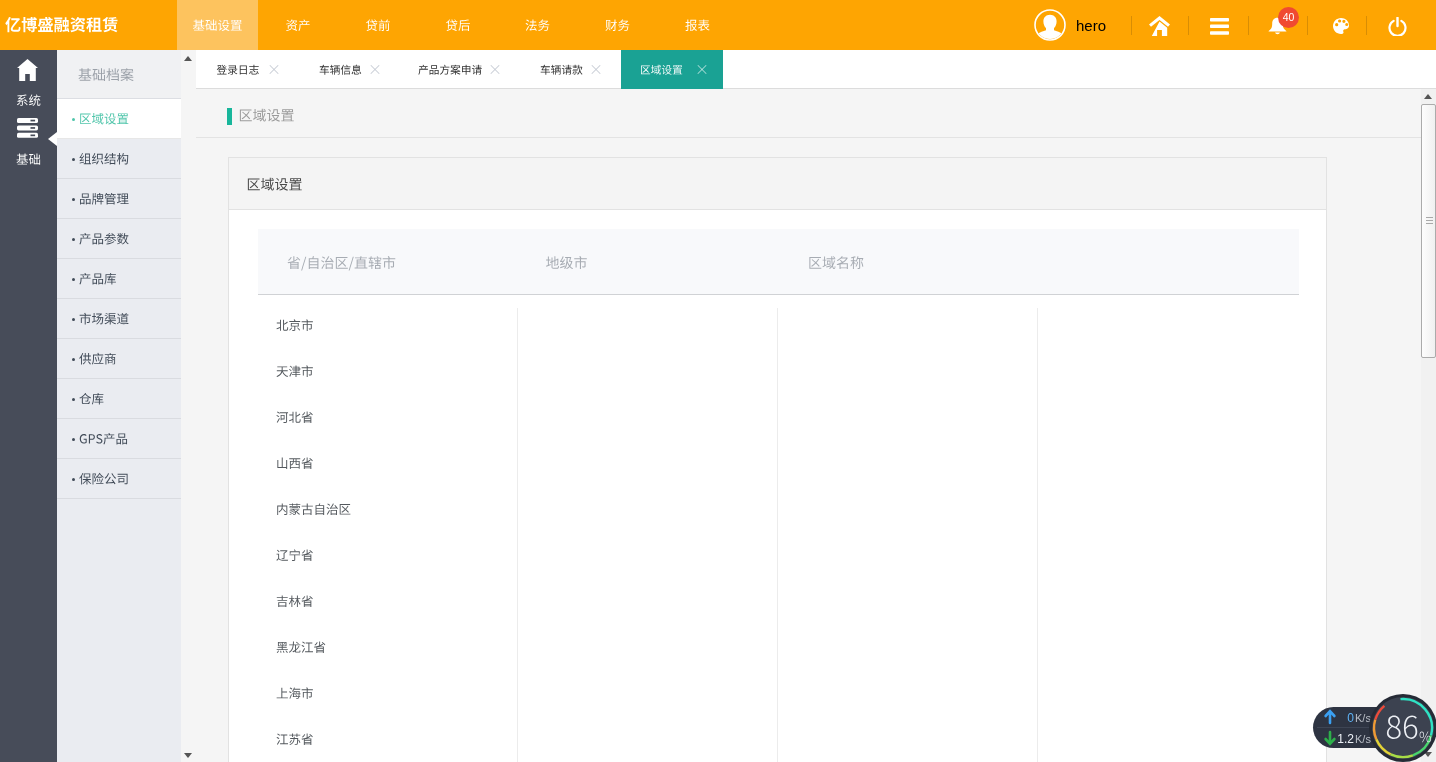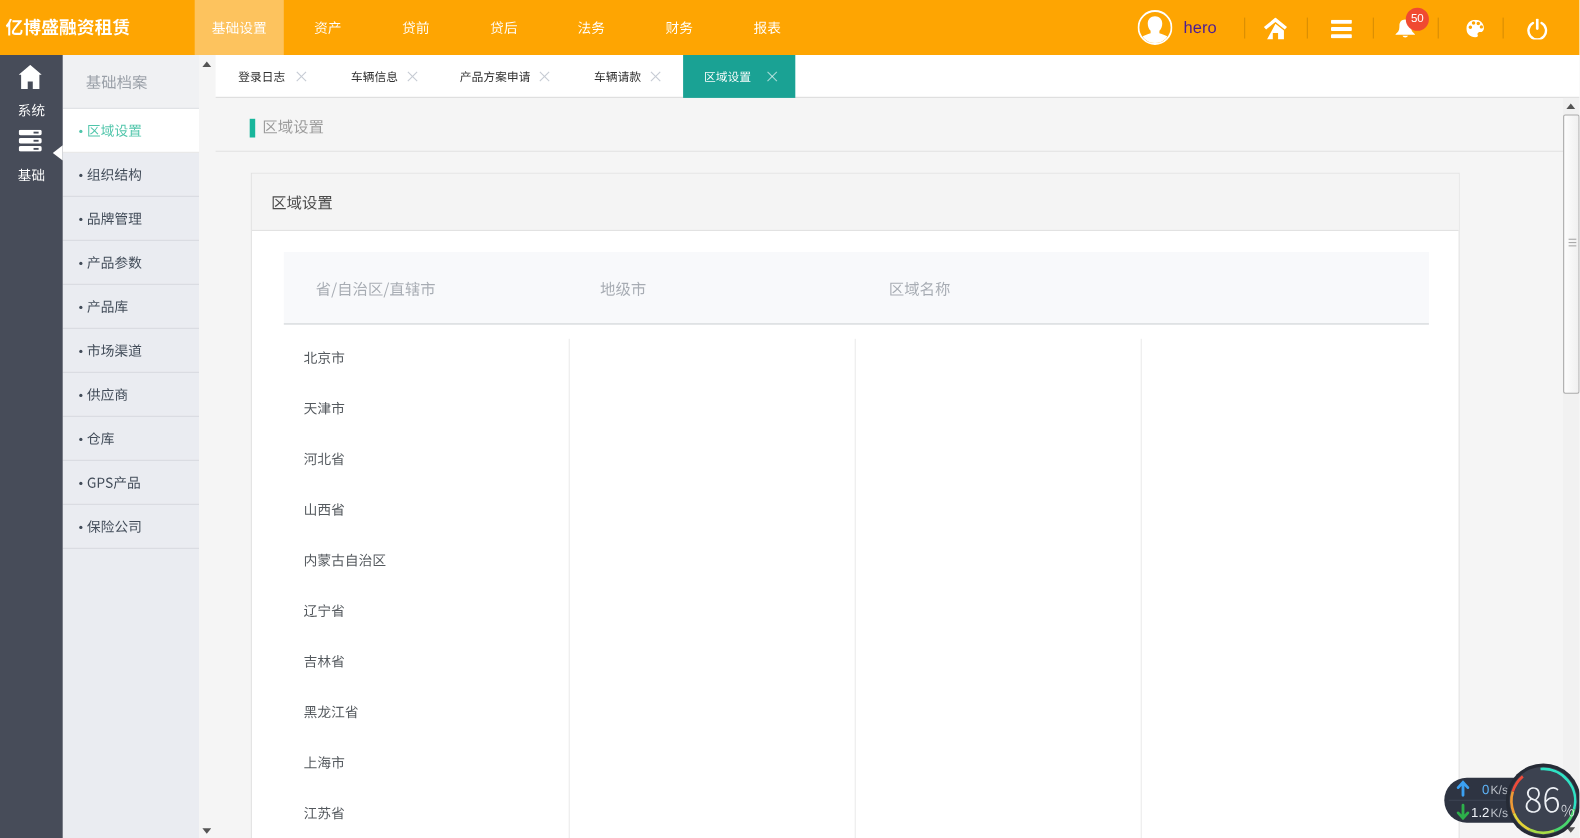--- a/index.html
+++ b/index.html
@@ -32,21 +32,21 @@
  border-bottom:1px solid #d0d2d5}
 .colsep{position:absolute;top:150px;width:1px;height:460px;background:#ececec}
 .vscroll{position:absolute;left:1421px;top:89px;width:15px;height:673px;background:#f1f1f1;z-index:8}
 .vthumb{position:absolute;left:0px;top:15px;width:15px;height:254px;background:linear-gradient(90deg,#fdfdfd,#f0f0f0);
  border:1px solid #ababab;border-radius:2px}
 .grip{position:absolute;left:3.5px;width:7px;height:1px;background:#a9a9a9}
 .arrow{position:absolute;width:0;height:0;border-left:4.5px solid transparent;border-right:4.5px solid transparent}
 .arrow.up{border-bottom:5px solid #555}
 .arrow.down{border-top:5px solid #555}
 .net{position:absolute;z-index:60}
-.hero{position:absolute;left:1076px;top:17px;color:#4c1d95;font-size:15px;z-index:7}
+.hero{position:absolute;left:1076px;top:17px;color:#000000;font-size:15px;z-index:7}
 .badge{position:absolute;left:1278px;top:7px;width:21px;height:21px;border-radius:50%;background:#f04a31;
  color:#fff;font-size:10.5px;text-align:center;line-height:21px;z-index:8}
 .cross{position:absolute;width:10px;height:10px}
 .cross:before,.cross:after{content:"";position:absolute;left:-1px;top:4.5px;width:12px;height:1.1px;background:#c6cbd4}
 .cross:before{transform:rotate(45deg)}.cross:after{transform:rotate(-45deg)}
 .cross.w:before,.cross.w:after{background:rgba(255,255,255,.62);height:1.1px}
 </style></head><body>
 <div class="topbar">
 <div class="navactive"></div>
 <div class="sep" style="left:1131px"></div>
@@ -70,21 +70,21 @@
 </svg>
 <svg class="abs" style="left:1210px;top:18px" width="19" height="17" viewBox="0 0 19 17" fill="#fff">
 <rect x="0" y="0" width="19" height="3.5" rx="0.8"></rect>
       <rect x="0" y="6.6" width="19" height="3.5" rx="0.8"></rect>
 <rect x="0" y="13.2" width="19" height="3.5" rx="0.8"></rect>
     </svg>
 <svg class="abs" style="left:1268px;top:16.5px" width="19" height="19" viewBox="0 0 19 19" fill="#fff">
 <path d="M9.5 0.8 c3.6 0 5.3 2.6 5.3 5.6 0 2.2 .3 4.2 1.2 5.4 .9 1.2 2.1 1.7 2.5 2.8 L0.5 14.6 c.4-1.1 1.6-1.6 2.5-2.8 .9-1.2 1.2-3.2 1.2-5.4 0-3 1.7-5.6 5.3-5.6 z"></path>
 <path d="M7 15.6 a2.6 2.2 0 0 0 5 0 z"></path>
     </svg>
-<div class="badge">50</div>
+<div class="badge">40</div>
 <svg class="abs" style="left:1333px;top:18px" width="17" height="16" viewBox="0 0 17 16" fill="#fff">
 <path d="M8 0 C3.6 0 0 3.6 0 8 c0 4.4 3.6 8 8 8 1.2 0 2.3-.3 2.5-1.2 .2-.8-.5-1.3-.3-2.2 .2-.9 1.2-1.4 2.5-1.4 1.9 0 3.3-1.5 3.3-3.6 C16 3 12.4 0 8 0 z M3.7 8.3 a1.6 1.6 0 1 1 0-3.2 1.6 1.6 0 0 1 0 3.2 z M6.6 4.6 a1.6 1.6 0 1 1 0-3.2 1.6 1.6 0 0 1 0 3.2 z M10.9 4.9 a1.6 1.6 0 1 1 0-3.2 1.6 1.6 0 0 1 0 3.2 z M13.7 8 a1.5 1.5 0 1 1 0-3 1.5 1.5 0 0 1 0 3 z"></path>
 </svg>
 <svg class="abs" style="left:1388px;top:16.5px" width="19" height="19" viewBox="0 0 19 19" fill="none" stroke="#fff">
 <path d="M5.6 3.9 a8 8 0 1 0 7.8 0" stroke-width="2.2" stroke-linecap="round"></path>
 <line x1="9.5" y1="0.8" x2="9.5" y2="9" stroke-width="2.4" stroke-linecap="round"></line>
     </svg>
 </div>
 <div class="darkbar">
 <svg class="abs" style="left:17px;top:9px" width="21" height="22" viewBox="0 0 21 22" fill="#fff">

